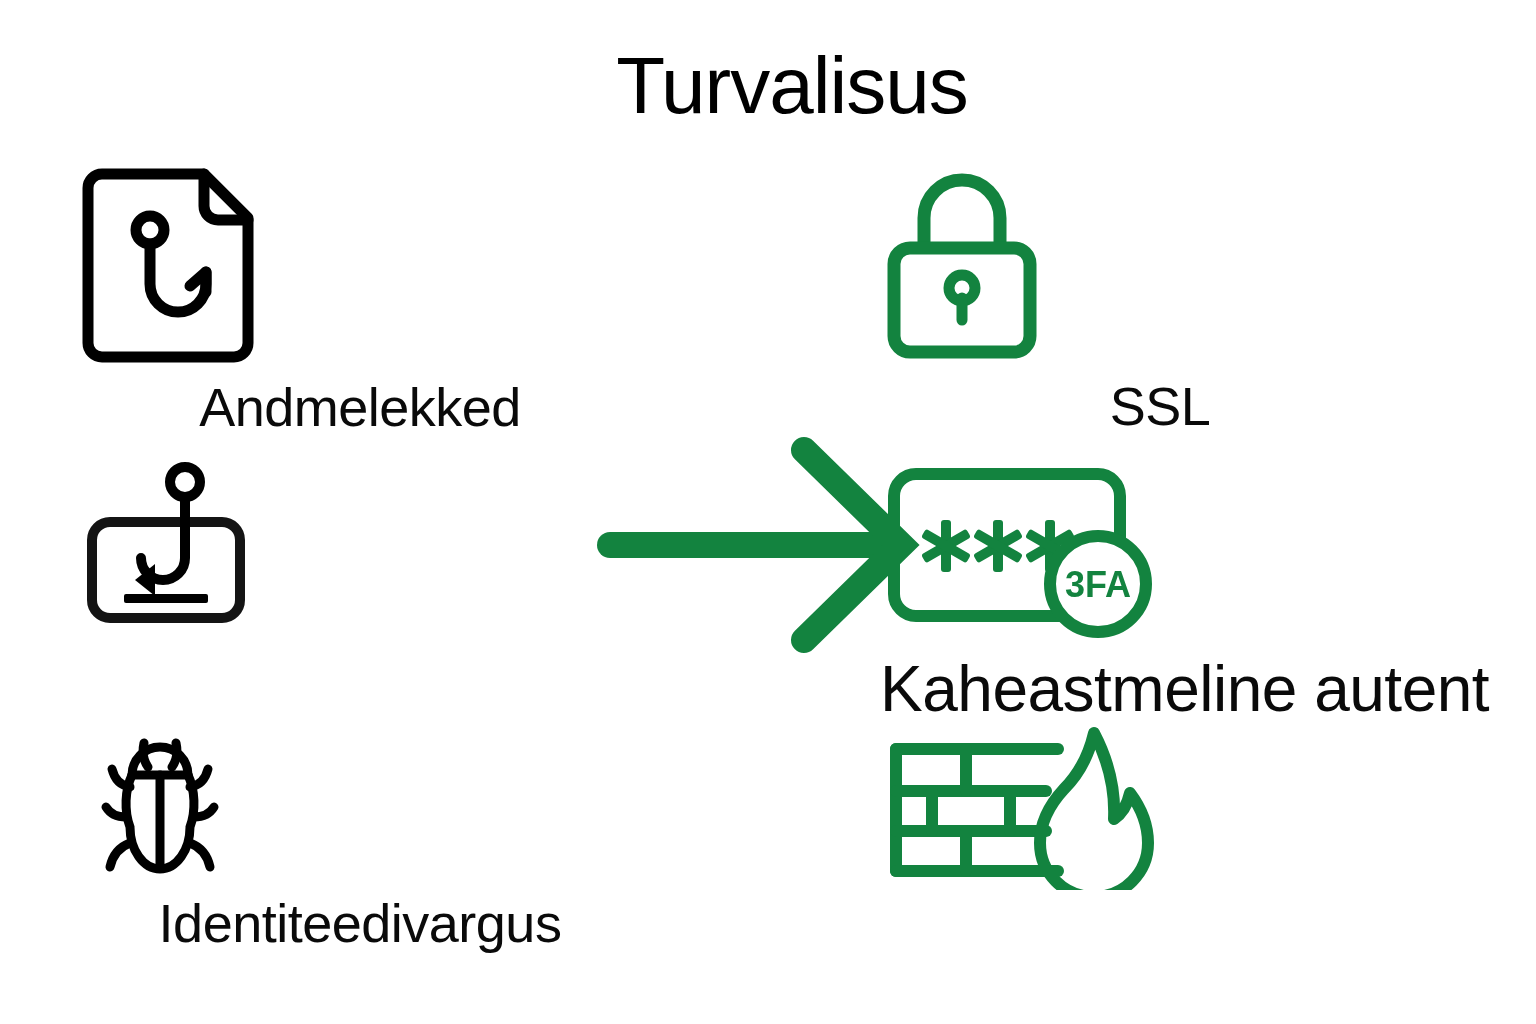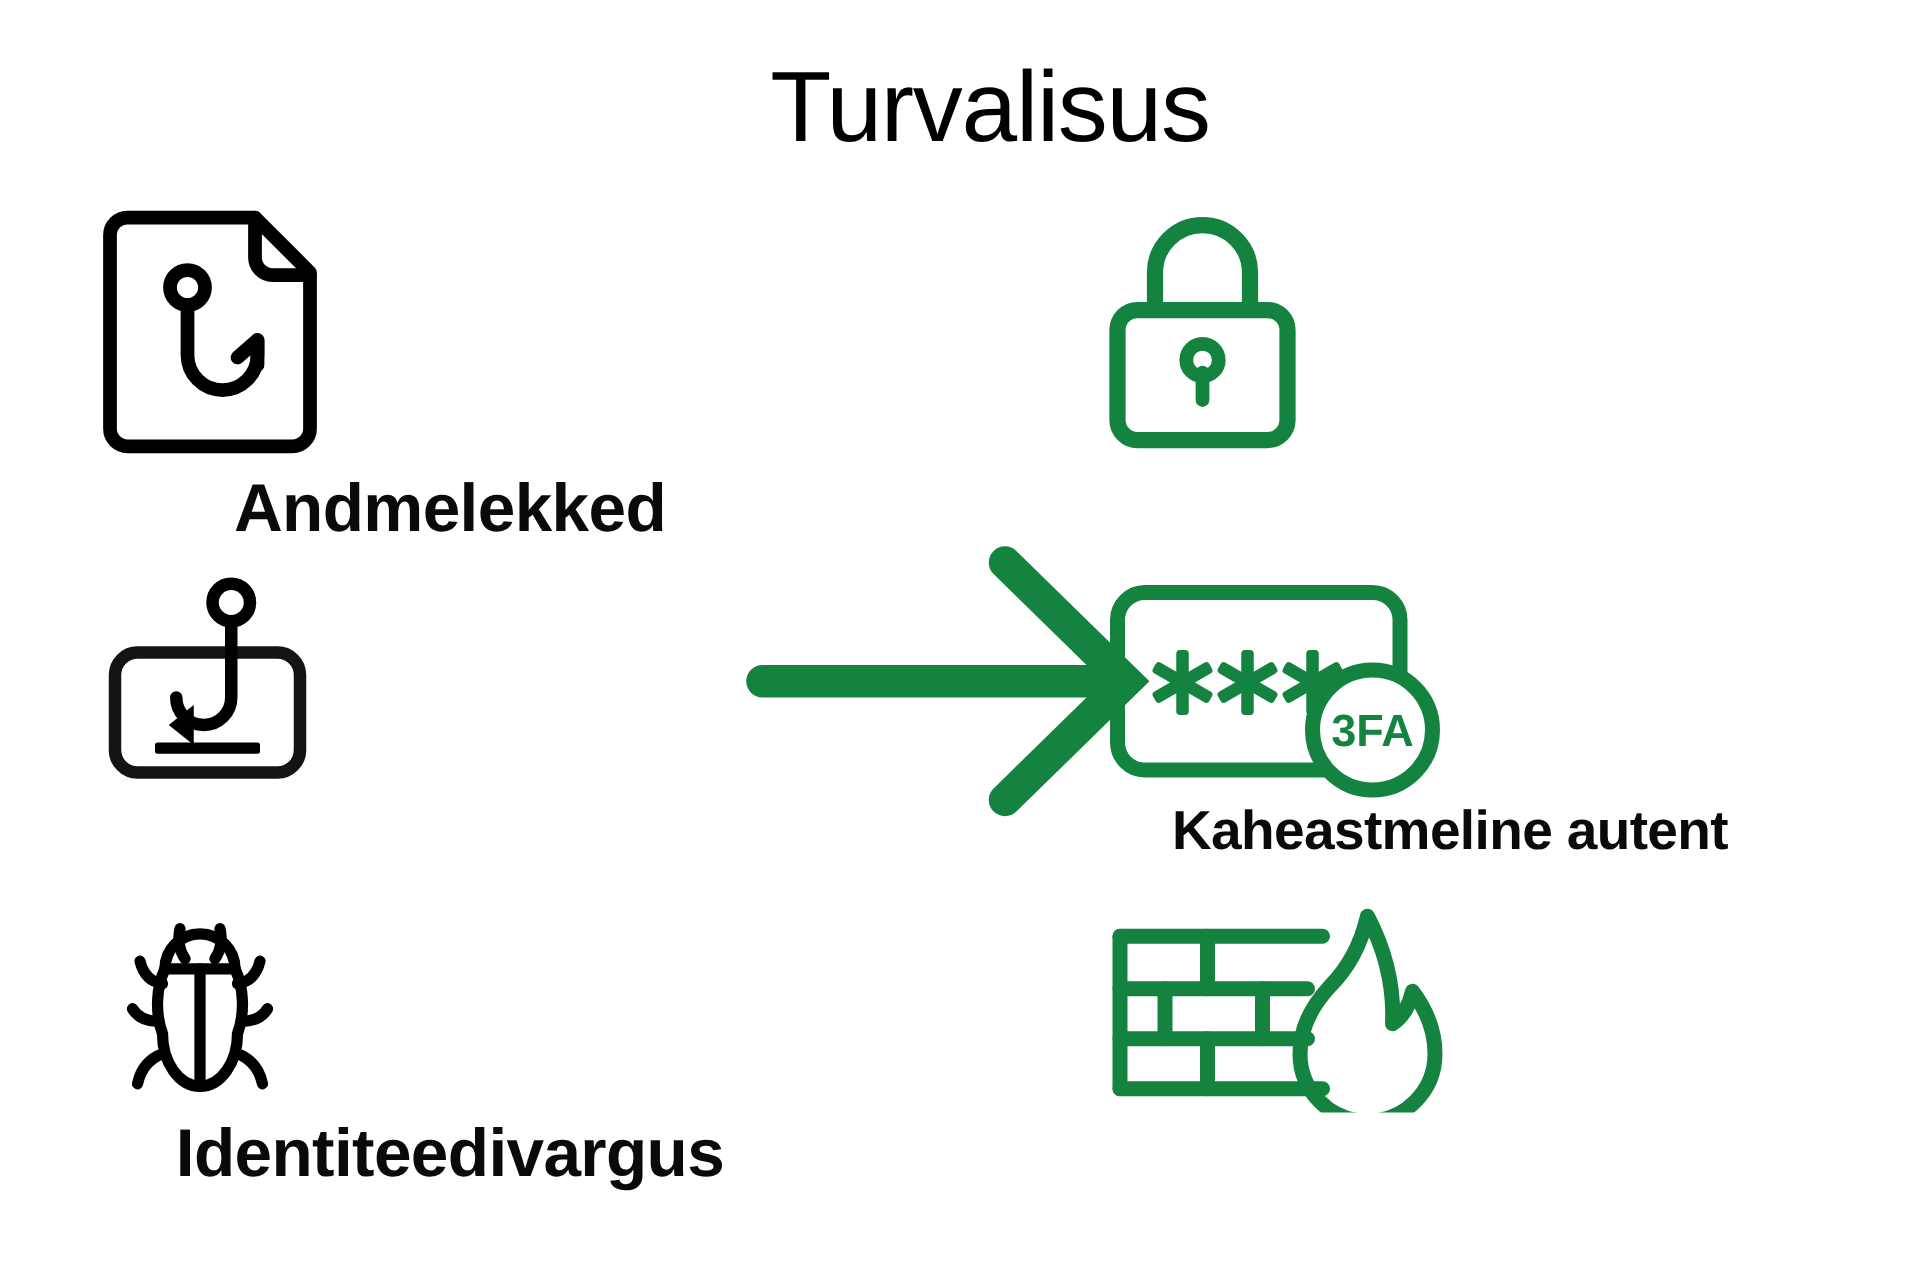--- a/index.html
+++ b/index.html
@@ -44,40 +44,40 @@
     text-align: center;
   }
 
   .item .icon-wrap {
     display: flex;
     align-items: flex-end;
   }
 
   .item .label {
     font-size: 54px;
-    font-weight: 700;
+    font-weight: 400;
     letter-spacing: -0.5px;
     color: #0a0a0a;
     line-height: 1.05;
     white-space: nowrap;
   }
 
   
   .threat-1 { top: 0px; }
   .threat-1 .label { margin-top: 14px; }
   .threat-2 { top: 300px; }
   .threat-2 .label { margin-top: 12px; }
   .threat-3 { top: 565px; }
   .threat-3 .label { margin-top: 10px; }
 
   
   .defense-1 { top: 0px; }
   .defense-1 .label { margin-top: 18px; }
   .defense-2 { top: 300px; }
-  .defense-2 .label { margin-top: 2px; font-size: 44px; }
+  .defense-2 .label { margin-top: 16px; font-size: 64px; }
   .defense-3 { top: 565px; }
   .defense-3 .label { margin-top: 10px; }
 
   
   .arrow {
     position: absolute;
     left: 596px;
     top: 430px;
     width: 340px;
     height: 230px;
@@ -151,20 +151,21 @@
 
   <div class="item defense-1">
     <div class="icon-wrap">
       <svg width="165" height="200" viewBox="0 0 165 200">
         <path d="M44 88 V58 a38 38 0 0 1 76 0 V88" fill="none" stroke="#13833f" stroke-width="13" stroke-linecap="butt"></path>
         <rect x="14" y="88" width="136" height="104" rx="16" ry="16" fill="none" stroke="#13833f" stroke-width="13"></rect>
         <circle cx="82" cy="128" r="13" fill="none" stroke="#13833f" stroke-width="11"></circle>
         <path d="M82 138 V160" fill="none" stroke="#13833f" stroke-width="11" stroke-linecap="round"></path>
       </svg>
     </div>
+    <div class="label">SSL</div>
   </div>
 
   <div class="item defense-2">
     <div class="icon-wrap">
       <svg width="300" height="180" viewBox="0 0 300 180">
         <rect x="14" y="14" width="226" height="142" rx="22" ry="22" fill="none" stroke="#13833f" stroke-width="12"></rect>
         <g fill="#13833f">
           <g transform="translate(66,86)">
             <rect x="-5" y="-26" width="10" height="52" rx="3"></rect>
             <rect x="-5" y="-26" width="10" height="52" rx="3" transform="rotate(60)"></rect>

